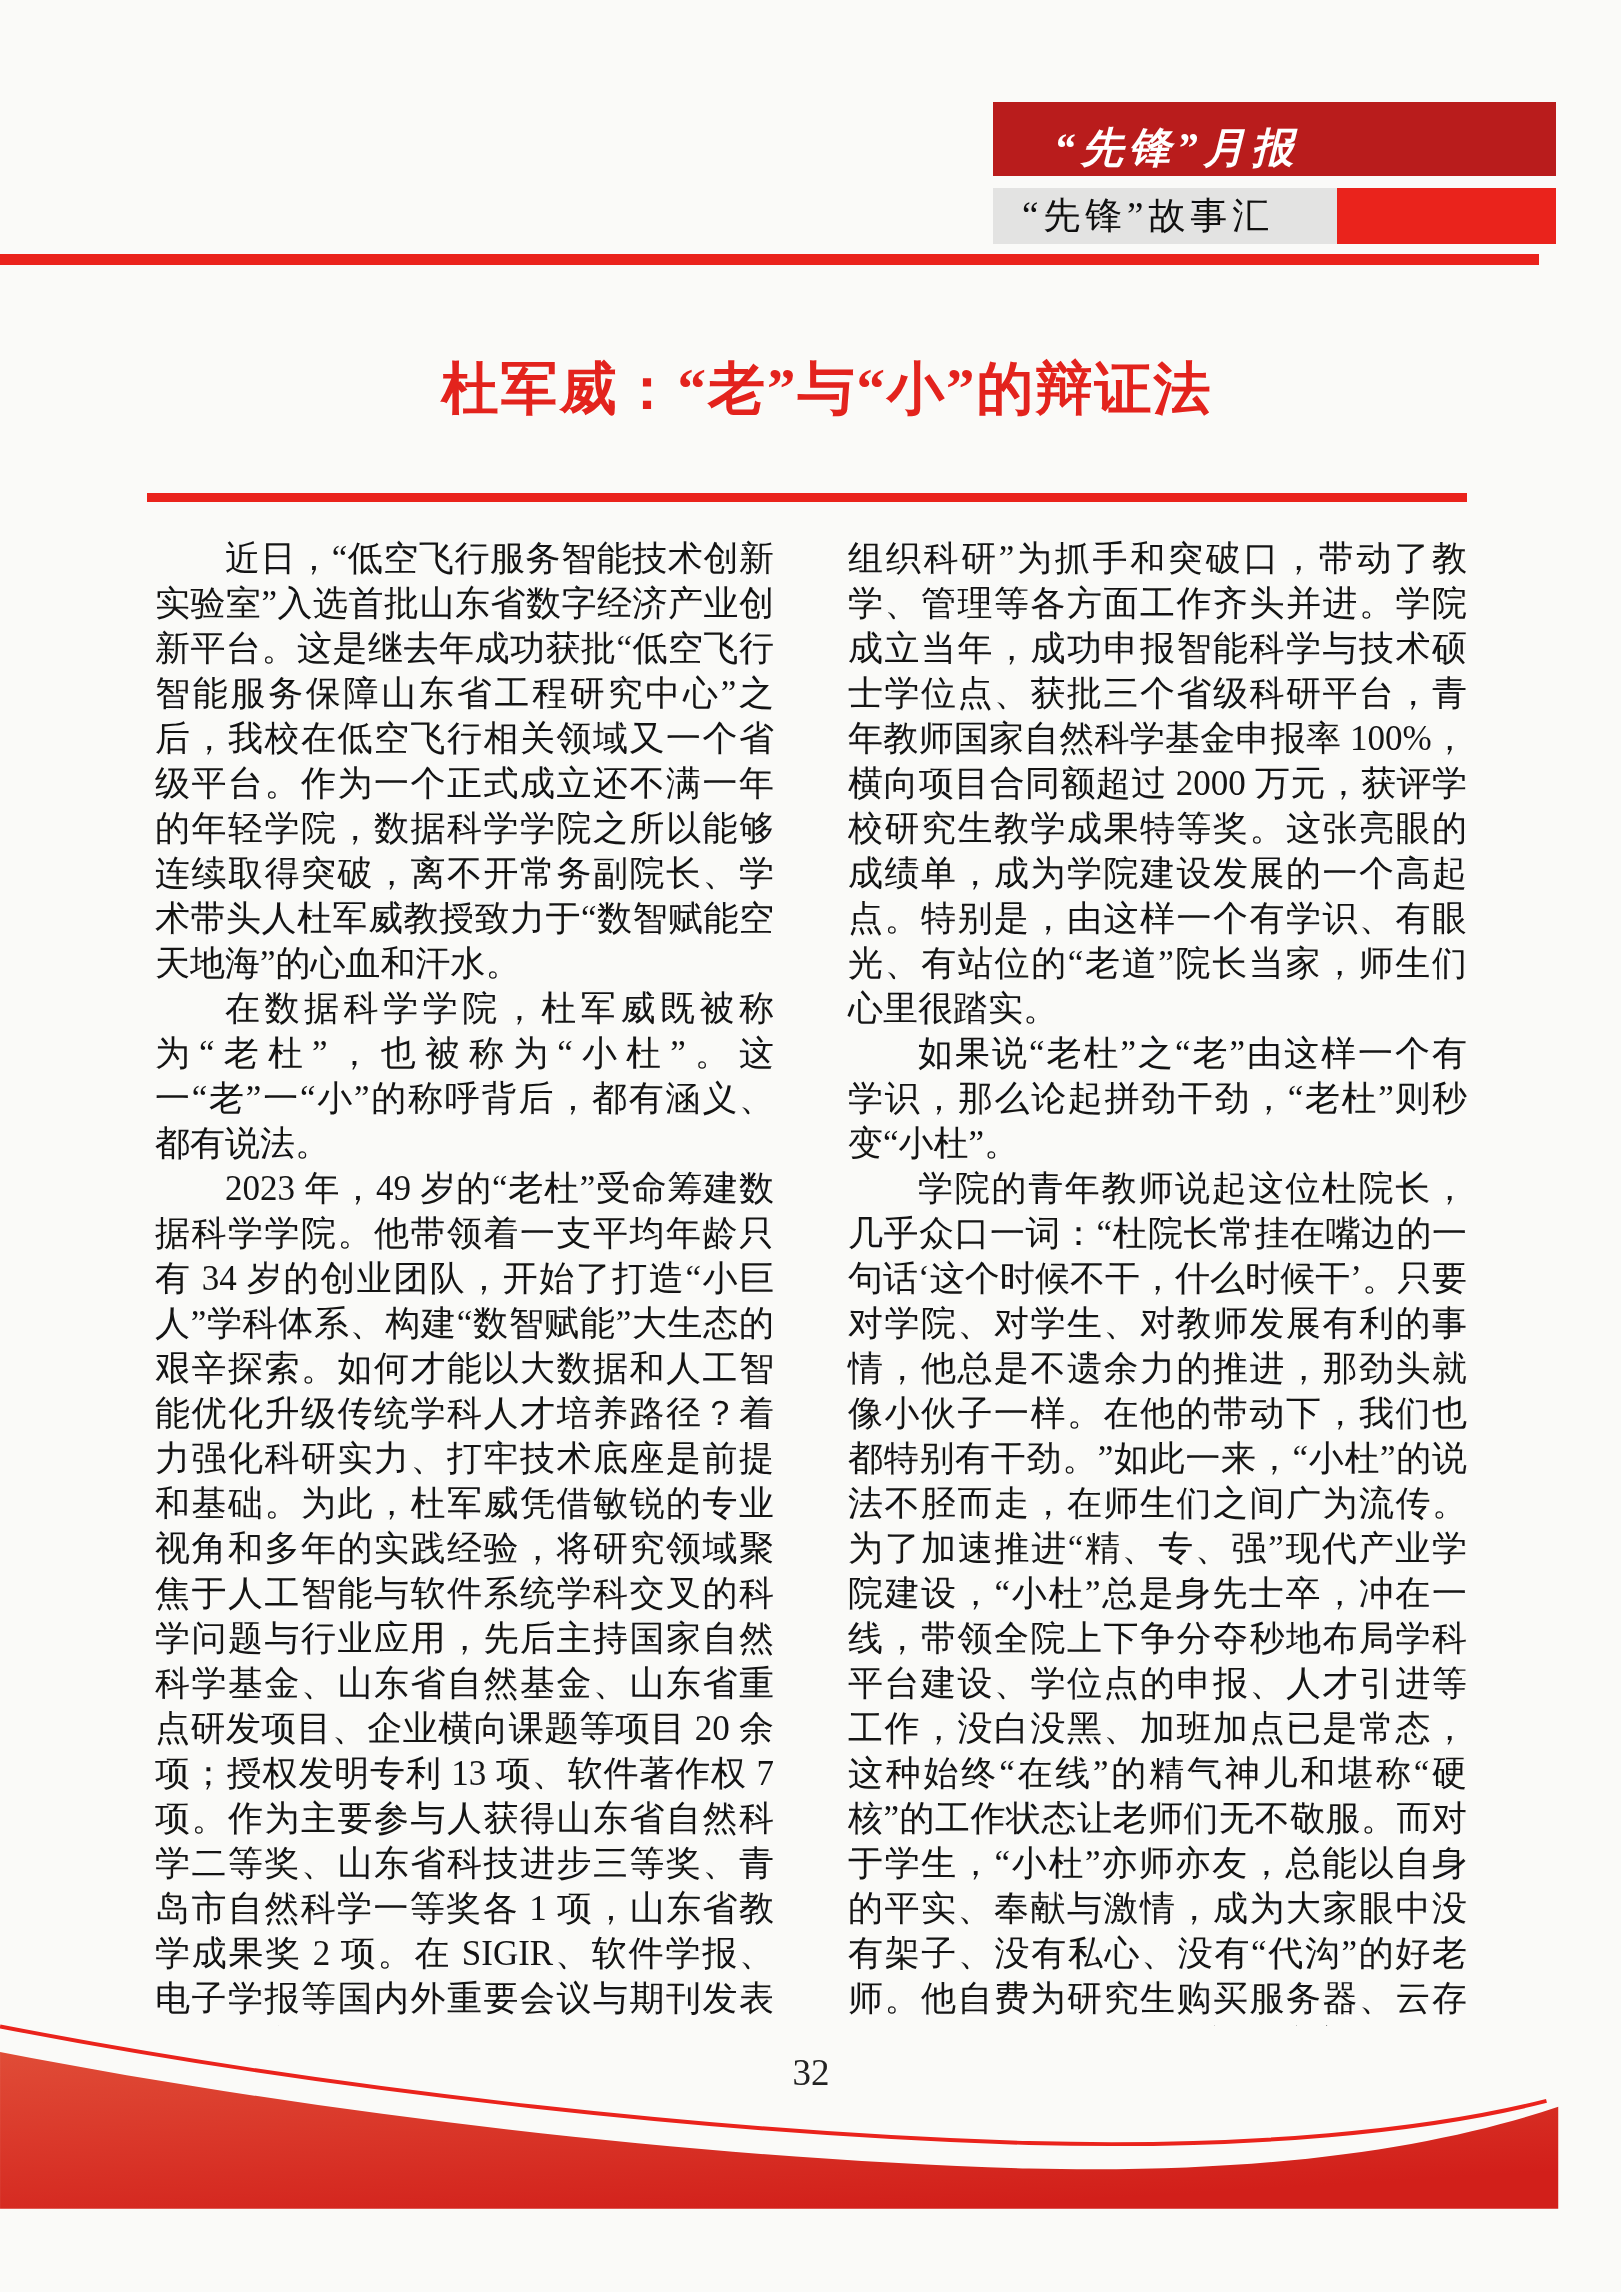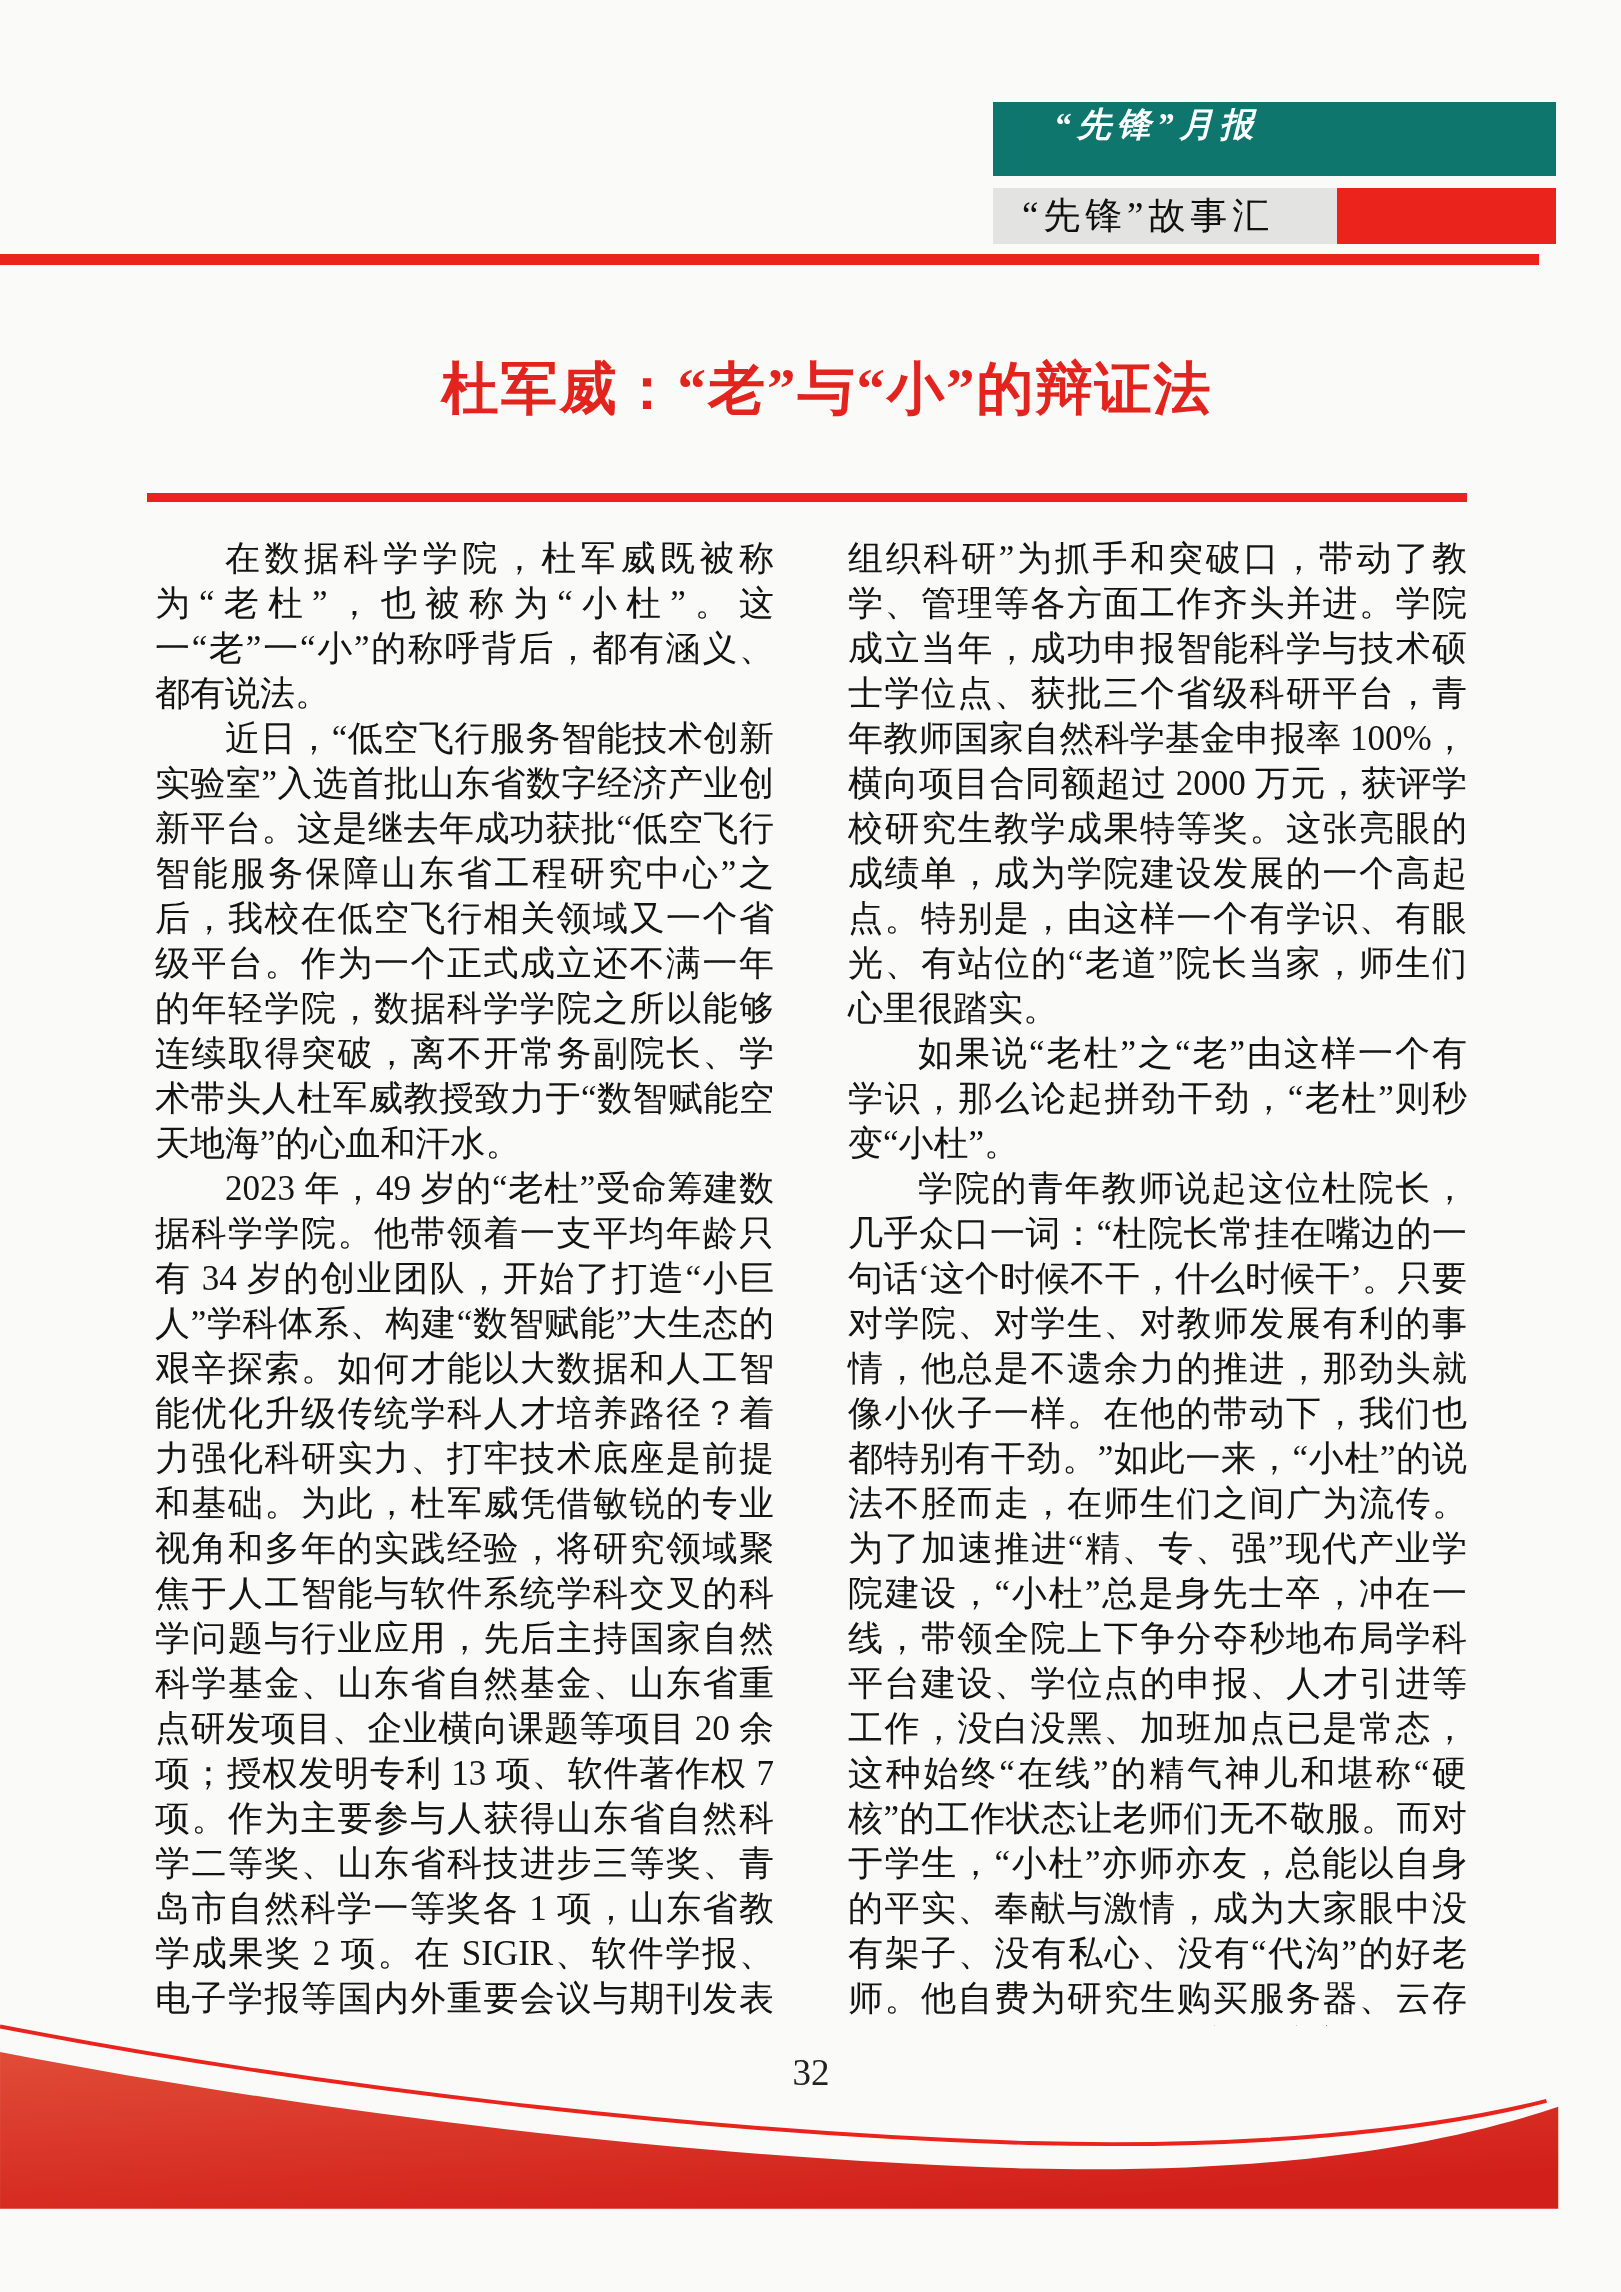--- a/index.html
+++ b/index.html
@@ -4,23 +4,23 @@
 <style>
   html,body { margin:0; padding:0; background:#e9e9e9; }
   .page {
     position:relative; width:1621px; height:2293px;
     background:#fafaf8; overflow:hidden;
     font-family:"Liberation Serif","DejaVu Serif",serif;
   }
   
   .masthead-banner {
     position:absolute; left:993px; top:102px; width:563px; height:74px;
-    background:#0f766e; color:#ffffff;
-    display:flex; align-items:flex-start; box-sizing:border-box; padding-left:61px;
-    font-size:34px; font-weight:bold; font-style:italic; letter-spacing:5.9px;
+    background:#b91c1c; color:#ffffff;
+    display:flex; align-items:flex-end; box-sizing:border-box; padding-left:61px;
+    font-size:42px; font-weight:bold; font-style:italic; letter-spacing:5.9px;
   }
   .section-bar {
     position:absolute; left:993px; top:188px; width:344px; height:56px;
     background:#e3e3e2; color:#101010;
     display:flex; align-items:center; box-sizing:border-box; padding-left:29px;
     font-size:37px; letter-spacing:4.9px;text-align:center;
   }
   .section-bar-red {
     position:absolute; left:1337px; top:188px; width:219px; height:56px;
     background:#ea231c;
@@ -73,22 +73,22 @@
     <span>“先锋”故事汇</span>
   </div>
   <div class="section-bar-red"></div>
   <div class="top-rule"></div>
 
   <h1 class="article-title">杜军威：“老”与“小”的辩证法</h1>
   <div class="title-underline"></div>
 
   <div class="columns">
     <div class="col">
+        <p class="indent">近日，“低空飞行服务智能技术创新实验室”入选首批山东省数字经济产业创新平台。这是继去年成功获批“低空飞行智能服务保障山东省工程研究中心”之后，我校在低空飞行相关领域又一个省级平台。作为一个正式成立还不满一年的年轻学院，数据科学学院之所以能够连续取得突破，离不开常务副院长、学术带头人杜军威教授致力于“数智赋能空天地海”的心血和汗水。</p>
         <p class="indent">在数据科学学院，杜军威既被称为“老杜”，也被称为“小杜”。这一“老”一“小”的称呼背后，都有涵义、都有说法。</p>
-        <p class="indent">近日，“低空飞行服务智能技术创新实验室”入选首批山东省数字经济产业创新平台。这是继去年成功获批“低空飞行智能服务保障山东省工程研究中心”之后，我校在低空飞行相关领域又一个省级平台。作为一个正式成立还不满一年的年轻学院，数据科学学院之所以能够连续取得突破，离不开常务副院长、学术带头人杜军威教授致力于“数智赋能空天地海”的心血和汗水。</p>
         <p class="indent">2023 年，49 岁的“老杜”受命筹建数据科学学院。他带领着一支平均年龄只有 34 岁的创业团队，开始了打造“小巨人”学科体系、构建“数智赋能”大生态的艰辛探索。如何才能以大数据和人工智能优化升级传统学科人才培养路径？着力强化科研实力、打牢技术底座是前提和基础。为此，杜军威凭借敏锐的专业视角和多年的实践经验，将研究领域聚焦于人工智能与软件系统学科交叉的科学问题与行业应用，先后主持国家自然科学基金、山东省自然基金、山东省重点研发项目、企业横向课题等项目 20 余项；授权发明专利 13 项、软件著作权 7 项。作为主要参与人获得山东省自然科学二等奖、山东省科技进步三等奖、青岛市自然科学一等奖各 1 项，山东省教学成果奖 2 项。在 SIGIR、软件学报、电子学报等国内外重要会议与期刊发表学术论文 60 余篇。都说“老将出马，一个顶俩”。看到“老杜”以身作则，树立了标杆和榜样，年轻人们也不敢懈怠，纷纷学习效仿。于是，大家以“有</p>
       </div>
     <div class="col">
         <p>组织科研”为抓手和突破口，带动了教学、管理等各方面工作齐头并进。学院成立当年，成功申报智能科学与技术硕士学位点、获批三个省级科研平台，青年教师国家自然科学基金申报率 100%，横向项目合同额超过 2000 万元，获评学校研究生教学成果特等奖。这张亮眼的成绩单，成为学院建设发展的一个高起点。特别是，由这样一个有学识、有眼光、有站位的“老道”院长当家，师生们心里很踏实。</p>
         <p class="indent">如果说“老杜”之“老”由这样一个有学识，那么论起拼劲干劲，“老杜”则秒变“小杜”。</p>
         <p class="indent">学院的青年教师说起这位杜院长，几乎众口一词：“杜院长常挂在嘴边的一句话‘这个时候不干，什么时候干’。只要对学院、对学生、对教师发展有利的事情，他总是不遗余力的推进，那劲头就像小伙子一样。在他的带动下，我们也都特别有干劲。”如此一来，“小杜”的说法不胫而走，在师生们之间广为流传。为了加速推进“精、专、强”现代产业学院建设，“小杜”总是身先士卒，冲在一线，带领全院上下争分夺秒地布局学科平台建设、学位点的申报、人才引进等工作，没白没黑、加班加点已是常态，这种始终“在线”的精气神儿和堪称“硬核”的工作状态让老师们无不敬服。而对于学生，“小杜”亦师亦友，总能以自身的平实、奉献与激情，成为大家眼中没有架子、没有私心、没有“代沟”的好老师。他自费为研究生购买服务器、云存储资源，不断优化研究生培养硬件环境；他资助学生参加国内外学术会议,定期邀请知名学者与学生探讨学术前沿，优化人才培养的软环境；他关心学生生活，</p>
       </div>
   </div>
 
   <div class="page-number">32</div>

